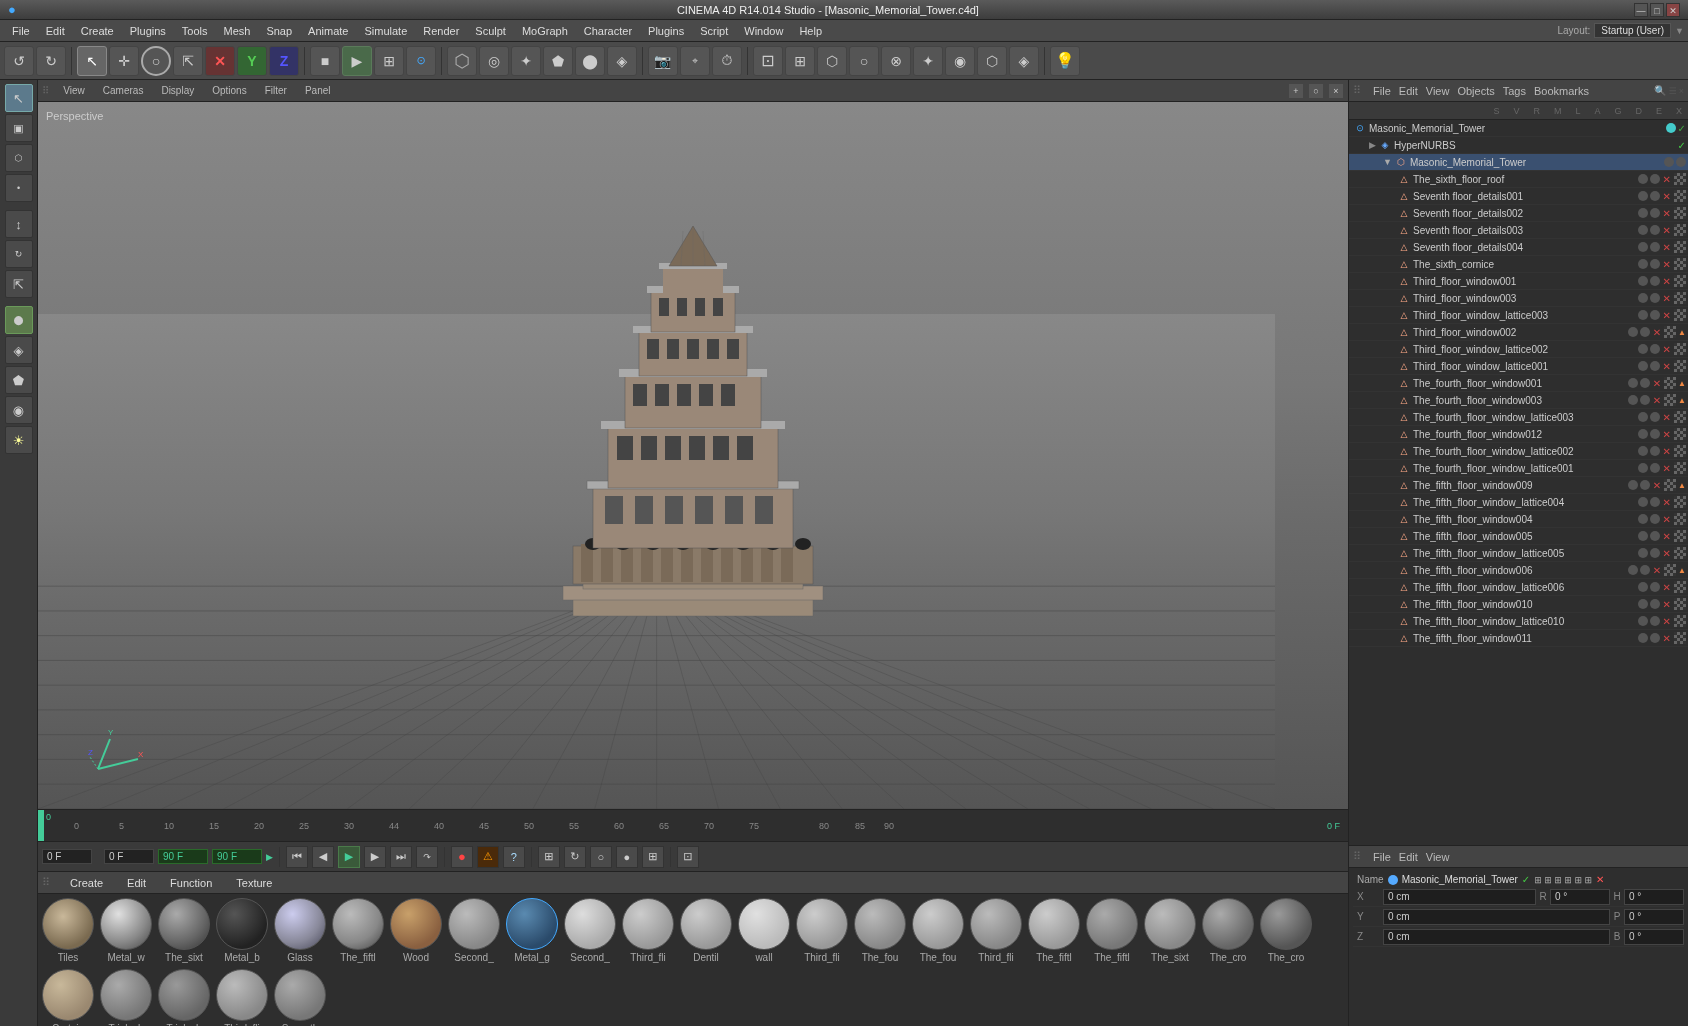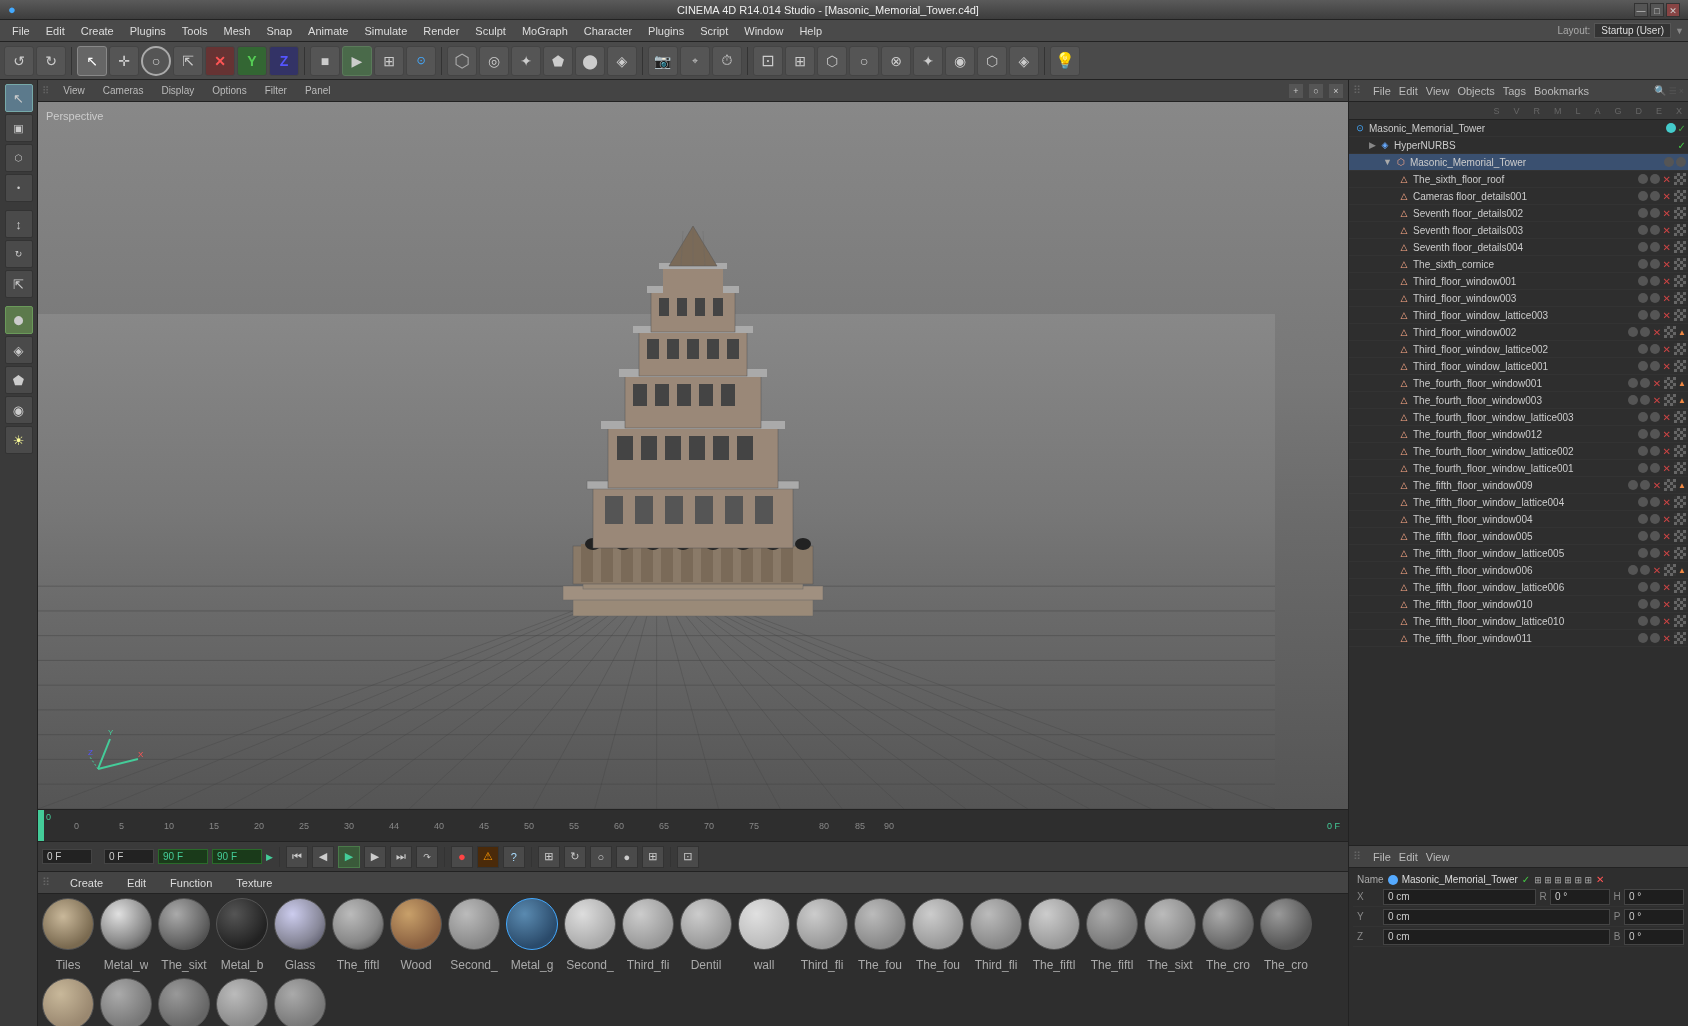--- a/index.html
+++ b/index.html
@@ -448,24 +448,24 @@
       cursor: pointer;
     }
     .mat-thumb {
       width: 52px; height: 52px;
       border: 1px solid #555;
       border-radius: 50%;
       overflow: hidden;
       display: flex; align-items: center; justify-content: center;
     }
     .mat-label {
-      font-size: 12px;
+      font-size: 10px;
       color: #aaa;
       text-align: center;
-      margin-top: 8px;
+      margin-top: 2px;
       max-width: 56px;
       overflow: hidden;
       white-space: nowrap;
     }
     .tag-cross { color: #c44; font-size: 10px; margin: 0 1px; }
 
     
     ::-webkit-scrollbar { width: 8px; height: 8px; }
     ::-webkit-scrollbar-track { background: #2a2a2a; }
     ::-webkit-scrollbar-thumb { background: #555; border-radius: 2px; }
@@ -1006,21 +1006,21 @@
           <div class="obj-controls">
             <span class="obj-dot gray"></span>
             <span class="obj-dot gray"></span>
             <span class="tag-cross">✕</span>
             <span style="width:12px;height:12px;background:repeating-conic-gradient(#666 0% 25%,#333 0% 50%) 0 0/6px 6px; display:inline-block; font-size:10px;"></span>
           </div>
         </div>
 
         <div class="obj-item indent3">
           <span class="obj-icon" style="color:#fa8;">△</span>
-          <span class="obj-name">Cameras floor_details001</span>
+          <span class="obj-name">Seventh floor_details001</span>
           <div class="obj-controls">
             <span class="obj-dot gray"></span>
             <span class="obj-dot gray"></span>
             <span class="tag-cross">✕</span>
             <span style="width:12px;height:12px;background:repeating-conic-gradient(#666 0% 25%,#333 0% 50%) 0 0/6px 6px; display:inline-block;"></span>
           </div>
         </div>
 
         <div class="obj-item indent3">
           <span class="obj-icon" style="color:#fa8;">△</span>

